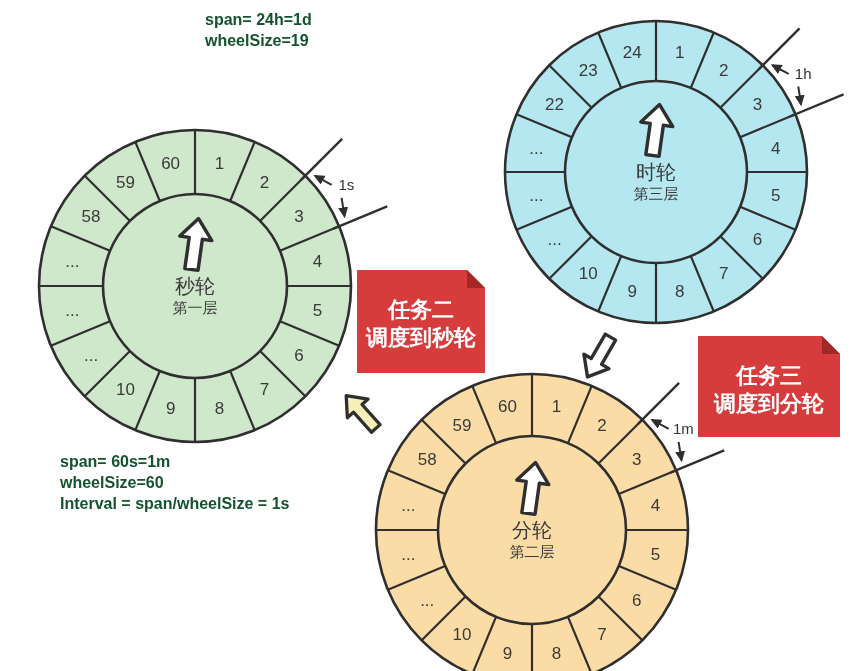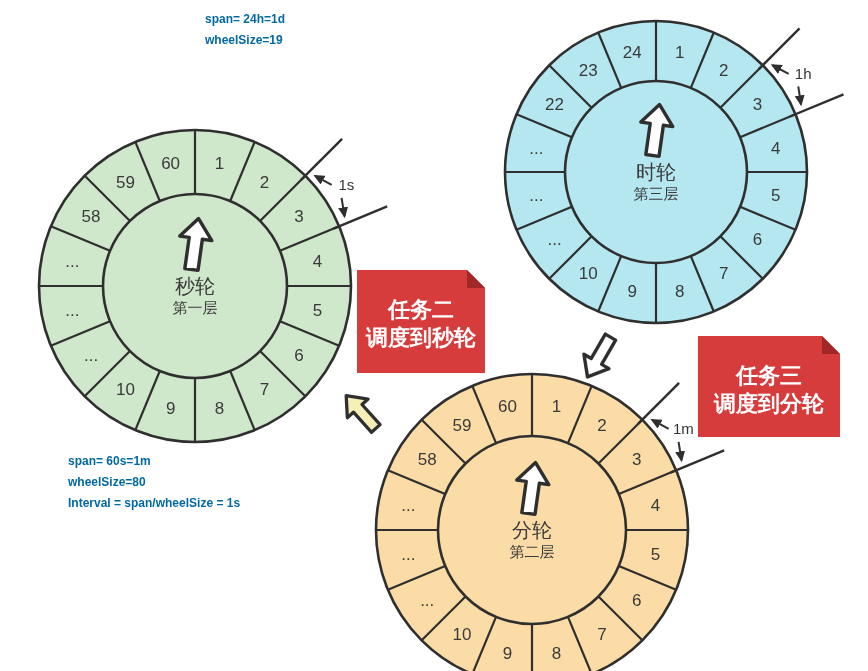--- a/index.html
+++ b/index.html
@@ -6,21 +6,21 @@
   #stage{position:relative;width:868px;height:671px;background:#ffffff;overflow:hidden;
          font-family:"Liberation Sans","DejaVu Sans",sans-serif;}
   svg{position:absolute;left:0;top:0;}
   svg text{font-family:"Liberation Sans","DejaVu Sans",sans-serif;fill:#3a3a3a;}
   .slot{font-size:17px;text-anchor:middle;dominant-baseline:central;}
   .wname{font-size:20px;text-anchor:middle;}
   .wlayer{font-size:15px;text-anchor:middle;}
   .tick{font-size:15px;text-anchor:middle;dominant-baseline:central;fill:#333333;}
   .banner-text{font-size:22px;font-weight:bold;fill:#ffffff;text-anchor:middle;}
   .big-arrow{stroke:#2f2f2f;stroke-width:4;stroke-linejoin:round;}
-  .formula{position:absolute;font-weight:bold;font-size:12px;line-height:21px;color:#0369a1;white-space:nowrap;}
+  .formula{position:absolute;font-weight:bold;font-size:16px;line-height:21px;color:#14532d;white-space:nowrap;}
 </style>
 </head>
 <body>
 
 <div id="stage">
 
   <svg id="diagram" width="868" height="671" viewBox="0 0 868 671">
     <defs>
       <marker id="ah" markerUnits="userSpaceOnUse" markerWidth="12" markerHeight="10" refX="9" refY="5" orient="auto">
         <path d="M0,0 L11,5 L0,10 Z" fill="#2f2f2f"></path>
@@ -174,19 +174,19 @@
     </g>
 
     <path class="big-arrow" transform="translate(599 357) rotate(210) scale(0.85)" fill="#ffffff" d="M 0,-27 L 17,-6 L 7,-6 L 7,27 L -7,27 L -7,-6 L -17,-6 Z"></path>
     <path class="big-arrow" transform="translate(361 412) rotate(-42) scale(0.82)" fill="#f6efb7" d="M 0,-27 L 17,-6 L 7,-6 L 7,27 L -7,27 L -7,-6 L -17,-6 Z"></path>
   </svg>
 
   <div class="formula" style="left:205px;top:9px">
     <div>span= 24h=1d</div>
     <div>wheelSize=19</div>
   </div>
-  <div class="formula" style="left:68px;top:451px">
+  <div class="formula" style="left:60px;top:451px">
     <div>span= 60s=1m</div>
-    <div>wheelSize=80</div>
+    <div>wheelSize=60</div>
     <div>Interval = span/wheelSize = 1s</div>
   </div>
 
 </div>
 
 </body></html>

